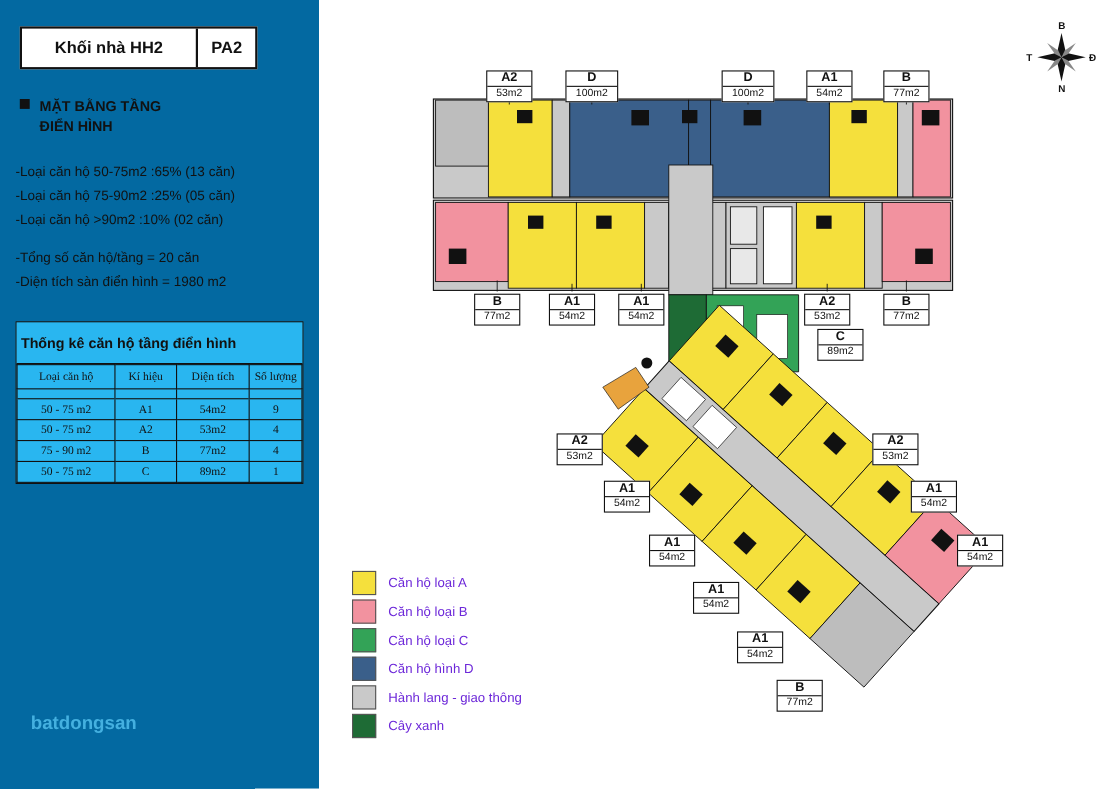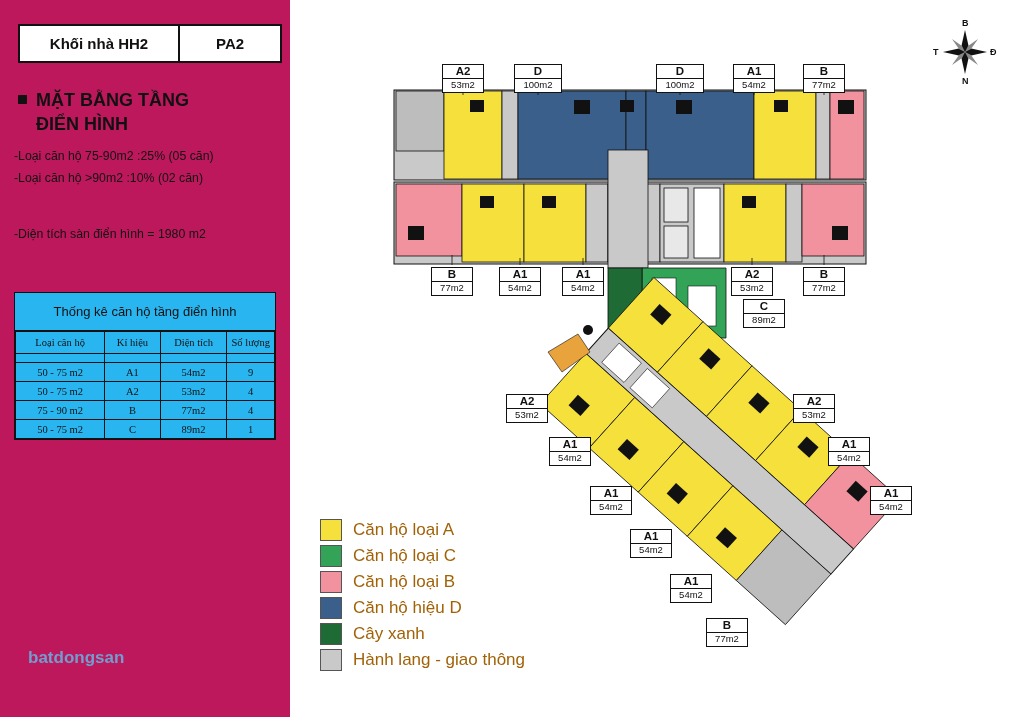--- a/index.html
+++ b/index.html
@@ -7,76 +7,76 @@
   body {
     width:1014px; height:717px;
     font-family:"Liberation Sans", sans-serif;
     background:#ffffff;
     position:relative;
     overflow:hidden;
   }
   
   #left-panel {
     position:absolute; left:0; top:0; width:290px; height:717px;
-    background:#be185d;
+    background:#0369a1;
   }
   #title-box {
     position:absolute; left:18px; top:24px;
     display:flex; border:2px solid #111; background:#fff;
   }
   #title-box .cell1 {
     padding:9px 18px; font-weight:bold; font-size:15px; color:#111;
     border-right:2px solid #111; min-width:160px; text-align:center;
   }
   #title-box .cell2 {
-    padding:9px 36px; font-weight:bold; font-size:15px; color:#111;
+    padding:9px 12px; font-weight:bold; font-size:15px; color:#111;
     text-align:center;
   }
   #heading {
     position:absolute; left:18px; top:88px; width:250px;
-    font-weight:bold; font-size:18px; line-height:1.35; color:#111;
+    font-weight:bold; font-size:13px; line-height:1.35; color:#111;
   }
   #heading .bullet {
     display:inline-block; width:9px; height:9px; background:#111;
     margin-right:9px; vertical-align:2px;
   }
   #heading .l2 { display:block; margin-left:18px; }
   #stats {
     position:absolute; left:14px; top:146px; width:270px;
     font-size:12.3px; color:#111; line-height:1.78;
   }
   #stats2 {
     position:absolute; left:14px; top:224px; width:270px;
     font-size:12.3px; color:#111; line-height:1.78;
   }
   
   #table-wrap {
     position:absolute; left:14px; top:292px; width:262px;
     border:1.5px solid #111; background:#29b6f0;
   }
   #table-caption {
-    text-align:center; font-weight:normal; font-size:13px; color:#111;
+    font-weight:bold; font-size:13px; color:#111;
     padding:11px 4px 11px; border-bottom:1.5px solid #111;
   }
   table { border-collapse:collapse; width:100%;font-family:Liberation Serif, serif; }
   table th, table td {
     border:1px solid #111; font-size:10.5px; color:#111;
     text-align:center; padding:3px 20px; height:19px;
   }
   table th { font-weight:normal; padding:5px 2px; }
   table tr.spacer td { border-left:1px solid #111; border-right:1px solid #111;
     border-top:none; border-bottom:none; height:9px; }
   
   #legend {
     position:absolute; left:320px; top:518px; width:260px;
   }
   #legend-title { font-weight:bold; font-size:14.5px; color:#111; margin-bottom:9px; }
   .legend-row { display:flex; align-items:center; margin-bottom:3px; height:23px; }
   .legend-swatch { width:22px; height:22px; border:1px solid #555; margin-right:11px; }
-  .legend-label { font-size:17px; color:#a16207; }
+  .legend-label { font-size:12px; color:#6d28d9; }
   
   #compass { position:absolute; left:930px; top:10px; width:70px; height:78px; }
   .compass-letter { position:absolute; font-size:9px; font-weight:bold; color:#111; }
   
   #watermark {
     position:absolute; left:28px; top:648px;
     font-size:17px; color:#5ac8f5; font-weight:bold; opacity:.75;
   }
   
   #plan { position:absolute; left:290px; top:0; width:724px; height:717px; }
@@ -99,25 +99,27 @@
     <div class="cell1">Khối nhà HH2</div>
     <div class="cell2">PA2</div>
   </div>
 
   <div id="heading">
     <span class="bullet"></span><span>MẶT BẰNG TẦNG</span>
     <span class="l2">ĐIỂN HÌNH</span>
   </div>
 
   <div id="stats">
+    <div>-Loại căn hộ 50-75m2   :65%   (13 căn)</div>
     <div>-Loại căn hộ 75-90m2   :25%   (05 căn)</div>
     <div>-Loại căn hộ &gt;90m2      :10%   (02 căn)</div>
   </div>
 
   <div id="stats2">
+    <div>-Tổng số căn hộ/tầng    =    20 căn</div>
     <div>-Diện tích sàn điển hình = 1980 m2</div>
   </div>
 
   <div id="table-wrap">
     <div id="table-caption">Thống kê căn hộ tầng điển hình</div>
     <table>
       <thead>
         <tr>
           <th>Loại căn hộ</th>
           <th>Kí hiệu</th>
@@ -162,38 +164,38 @@
 
   <div id="watermark">batdongsan</div>
 </div>
 
 <div id="legend">
   <div class="legend-row">
     <span class="legend-swatch" style="background:#f5e03c"></span>
     <span class="legend-label">Căn hộ loại A</span>
   </div>
   <div class="legend-row">
+    <span class="legend-swatch" style="background:#f2929f"></span>
+    <span class="legend-label">Căn hộ loại B</span>
+  </div>
+  <div class="legend-row">
     <span class="legend-swatch" style="background:#33a357"></span>
     <span class="legend-label">Căn hộ loại C</span>
   </div>
   <div class="legend-row">
-    <span class="legend-swatch" style="background:#f2929f"></span>
-    <span class="legend-label">Căn hộ loại B</span>
-  </div>
-  <div class="legend-row">
     <span class="legend-swatch" style="background:#3a5f8a"></span>
-    <span class="legend-label">Căn hộ hiệu D</span>
+    <span class="legend-label">Căn hộ hình D</span>
+  </div>
+  <div class="legend-row">
+    <span class="legend-swatch" style="background:#c9c9c9"></span>
+    <span class="legend-label">Hành lang - giao thông</span>
   </div>
   <div class="legend-row">
     <span class="legend-swatch" style="background:#1e6b35"></span>
     <span class="legend-label">Cây xanh</span>
-  </div>
-  <div class="legend-row">
-    <span class="legend-swatch" style="background:#c9c9c9"></span>
-    <span class="legend-label">Hành lang - giao thông</span>
   </div>
 </div>
 
 <div id="compass">
   <svg width="70" height="78" viewBox="0 0 70 78">
     <g transform="translate(35,42)">
       <polygon points="0,-22 4,-4 0,0 -4,-4" fill="#111"></polygon>
       <polygon points="0,22 4,4 0,0 -4,4" fill="#111"></polygon>
       <polygon points="-22,0 -4,-4 0,0 -4,4" fill="#111"></polygon>
       <polygon points="22,0 4,-4 0,0 4,4" fill="#111"></polygon>

